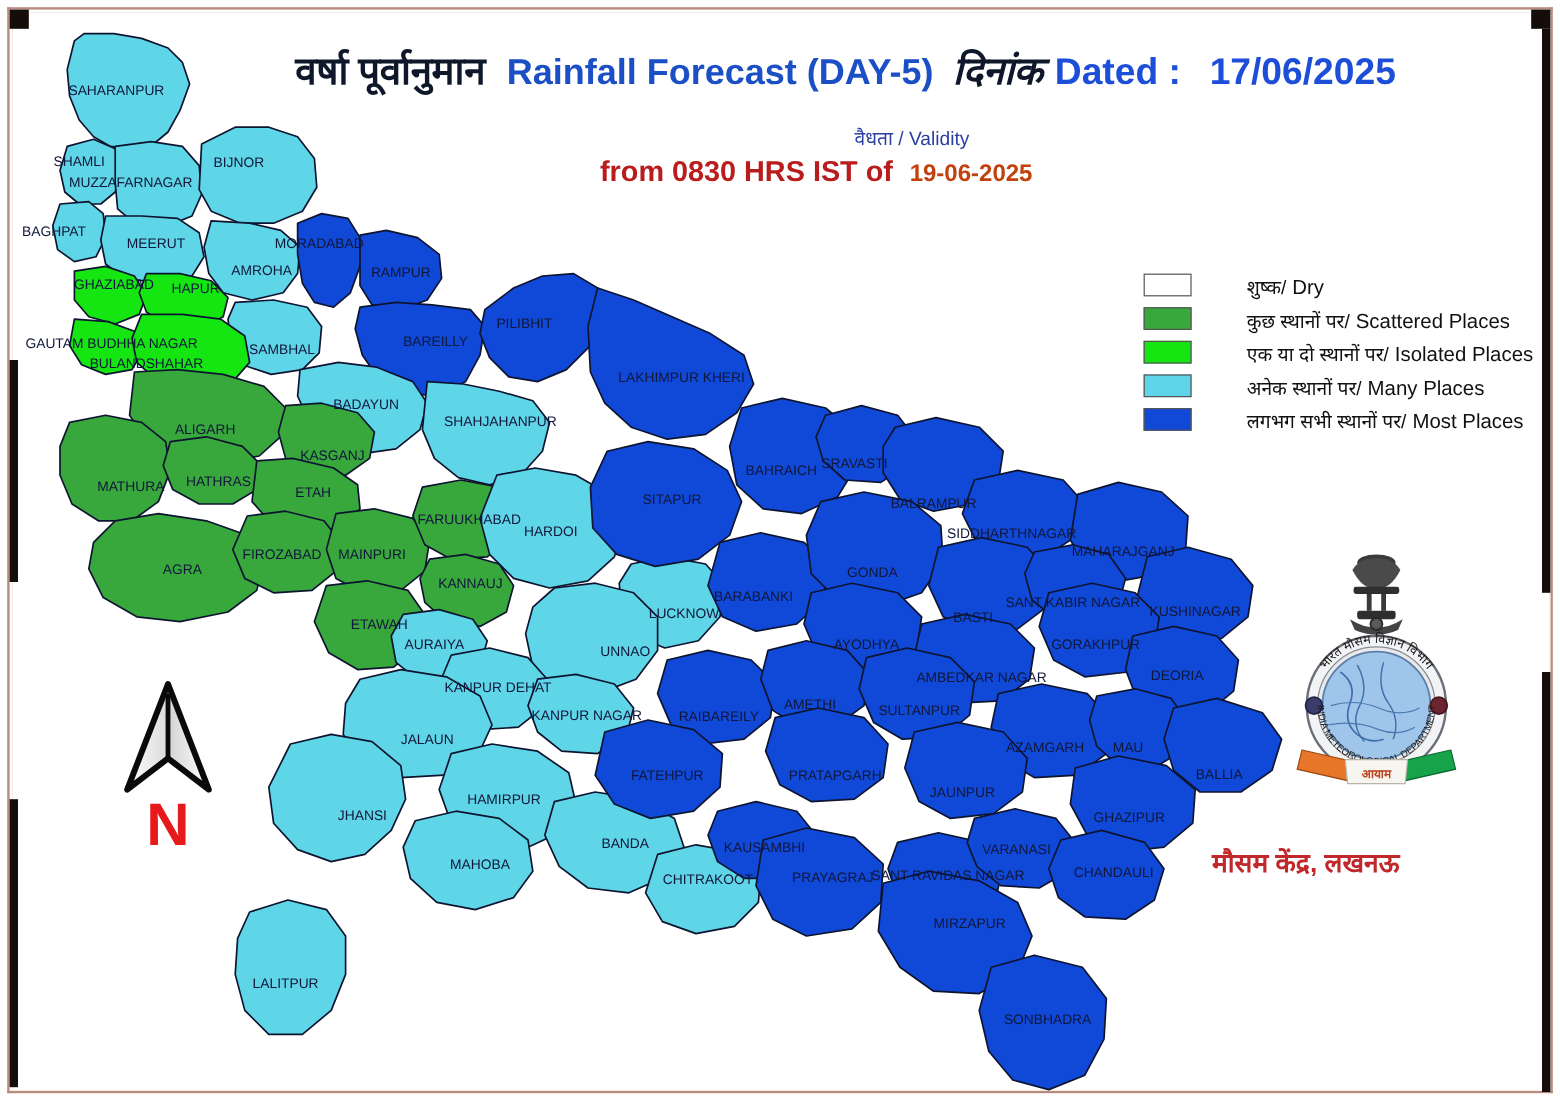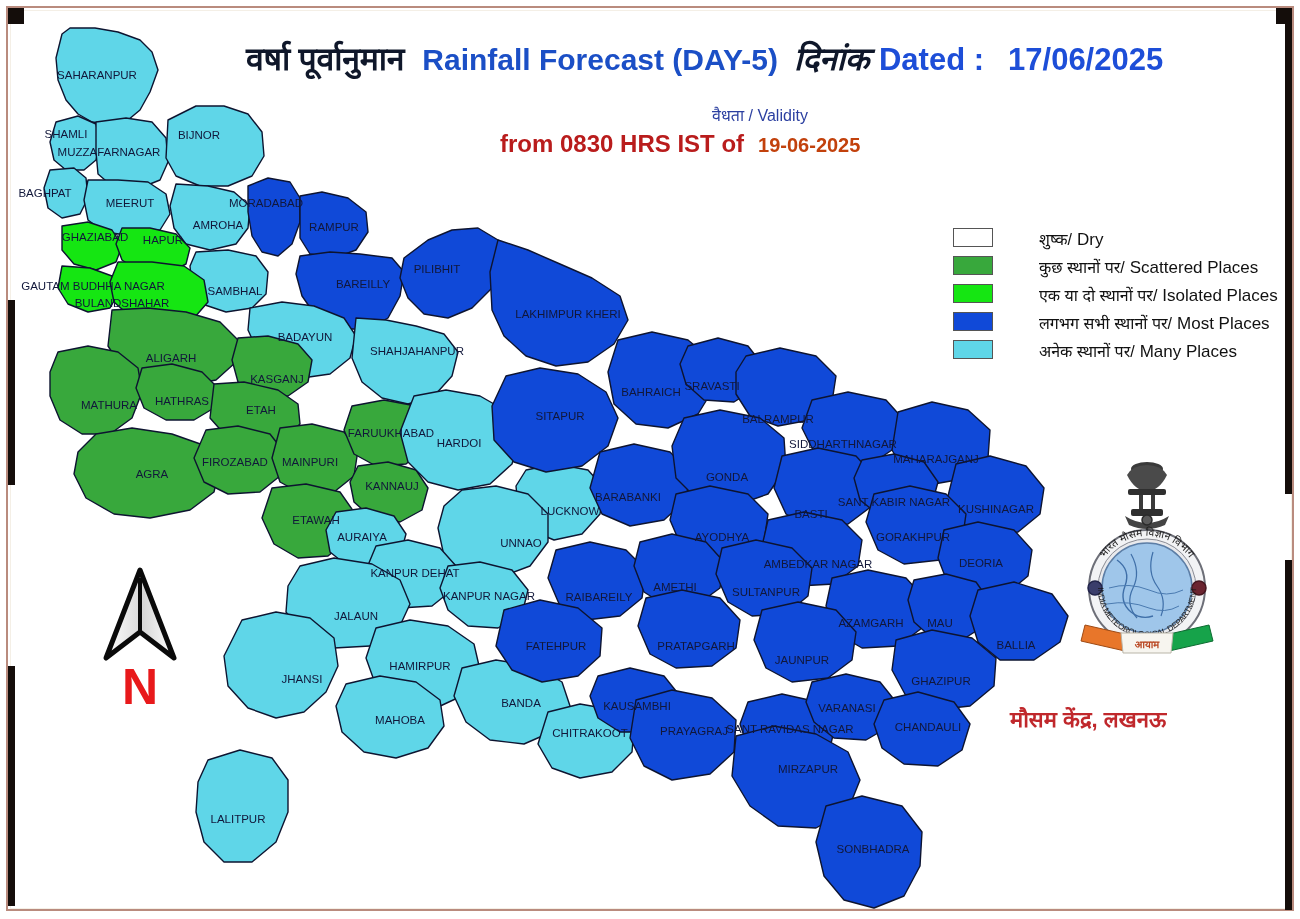--- a/index.html
+++ b/index.html
@@ -263,26 +263,26 @@
       </div>
       <div class="leg-row">
         <div class="sw" style="background: rgb(56, 168, 60);"></div>
         <div class="leg-txt"><span class="leg-hi">कुछ स्थानों पर/</span><span style="margin-left: 5px;">Scattered Places</span></div>
       </div>
       <div class="leg-row">
         <div class="sw" style="background: rgb(21, 230, 18);"></div>
         <div class="leg-txt"><span class="leg-hi">एक या दो स्थानों पर/</span><span style="margin-left: 5px;">Isolated Places</span></div>
       </div>
       <div class="leg-row">
+        <div class="sw" style="background: rgb(95, 214, 232);"></div>
+        <div class="leg-txt"><span class="leg-hi">अनेक स्थानों पर/</span><span style="margin-left: 5px;">Many Places</span></div>
+      </div>
+      <div class="leg-row">
         <div class="sw" style="background: rgb(16, 73, 216);"></div>
         <div class="leg-txt"><span class="leg-hi">लगभग सभी स्थानों पर/</span><span style="margin-left: 5px;">Most Places</span></div>
-      </div>
-      <div class="leg-row">
-        <div class="sw" style="background: rgb(95, 214, 232);"></div>
-        <div class="leg-txt"><span class="leg-hi">अनेक स्थानों पर/</span><span style="margin-left: 5px;">Many Places</span></div>
       </div>
     </div>
 
   <div id="north">
     <svg width="104" height="100" viewBox="0 0 104 100">
       <defs>
         <linearGradient id="narrowfill" x1="0" y1="0" x2="1" y2="0">
           <stop offset="0%" stop-color="#ffffff"></stop>
           <stop offset="55%" stop-color="#d7d7d7"></stop>
           <stop offset="100%" stop-color="#ffffff"></stop>

